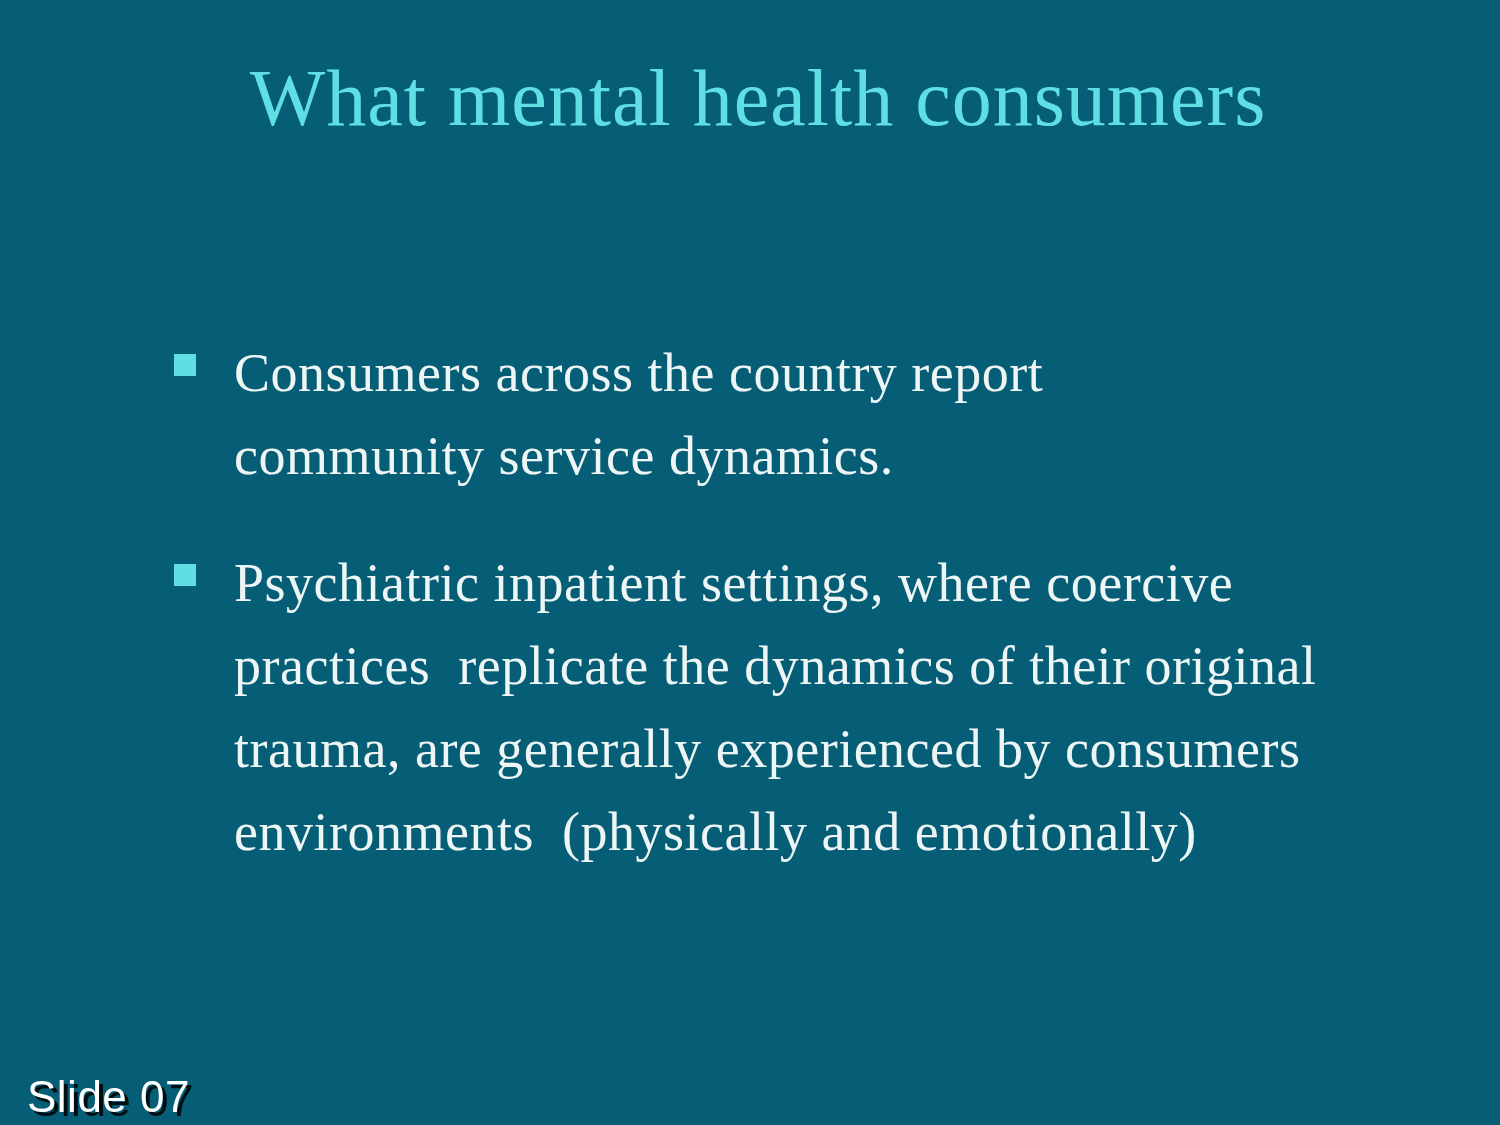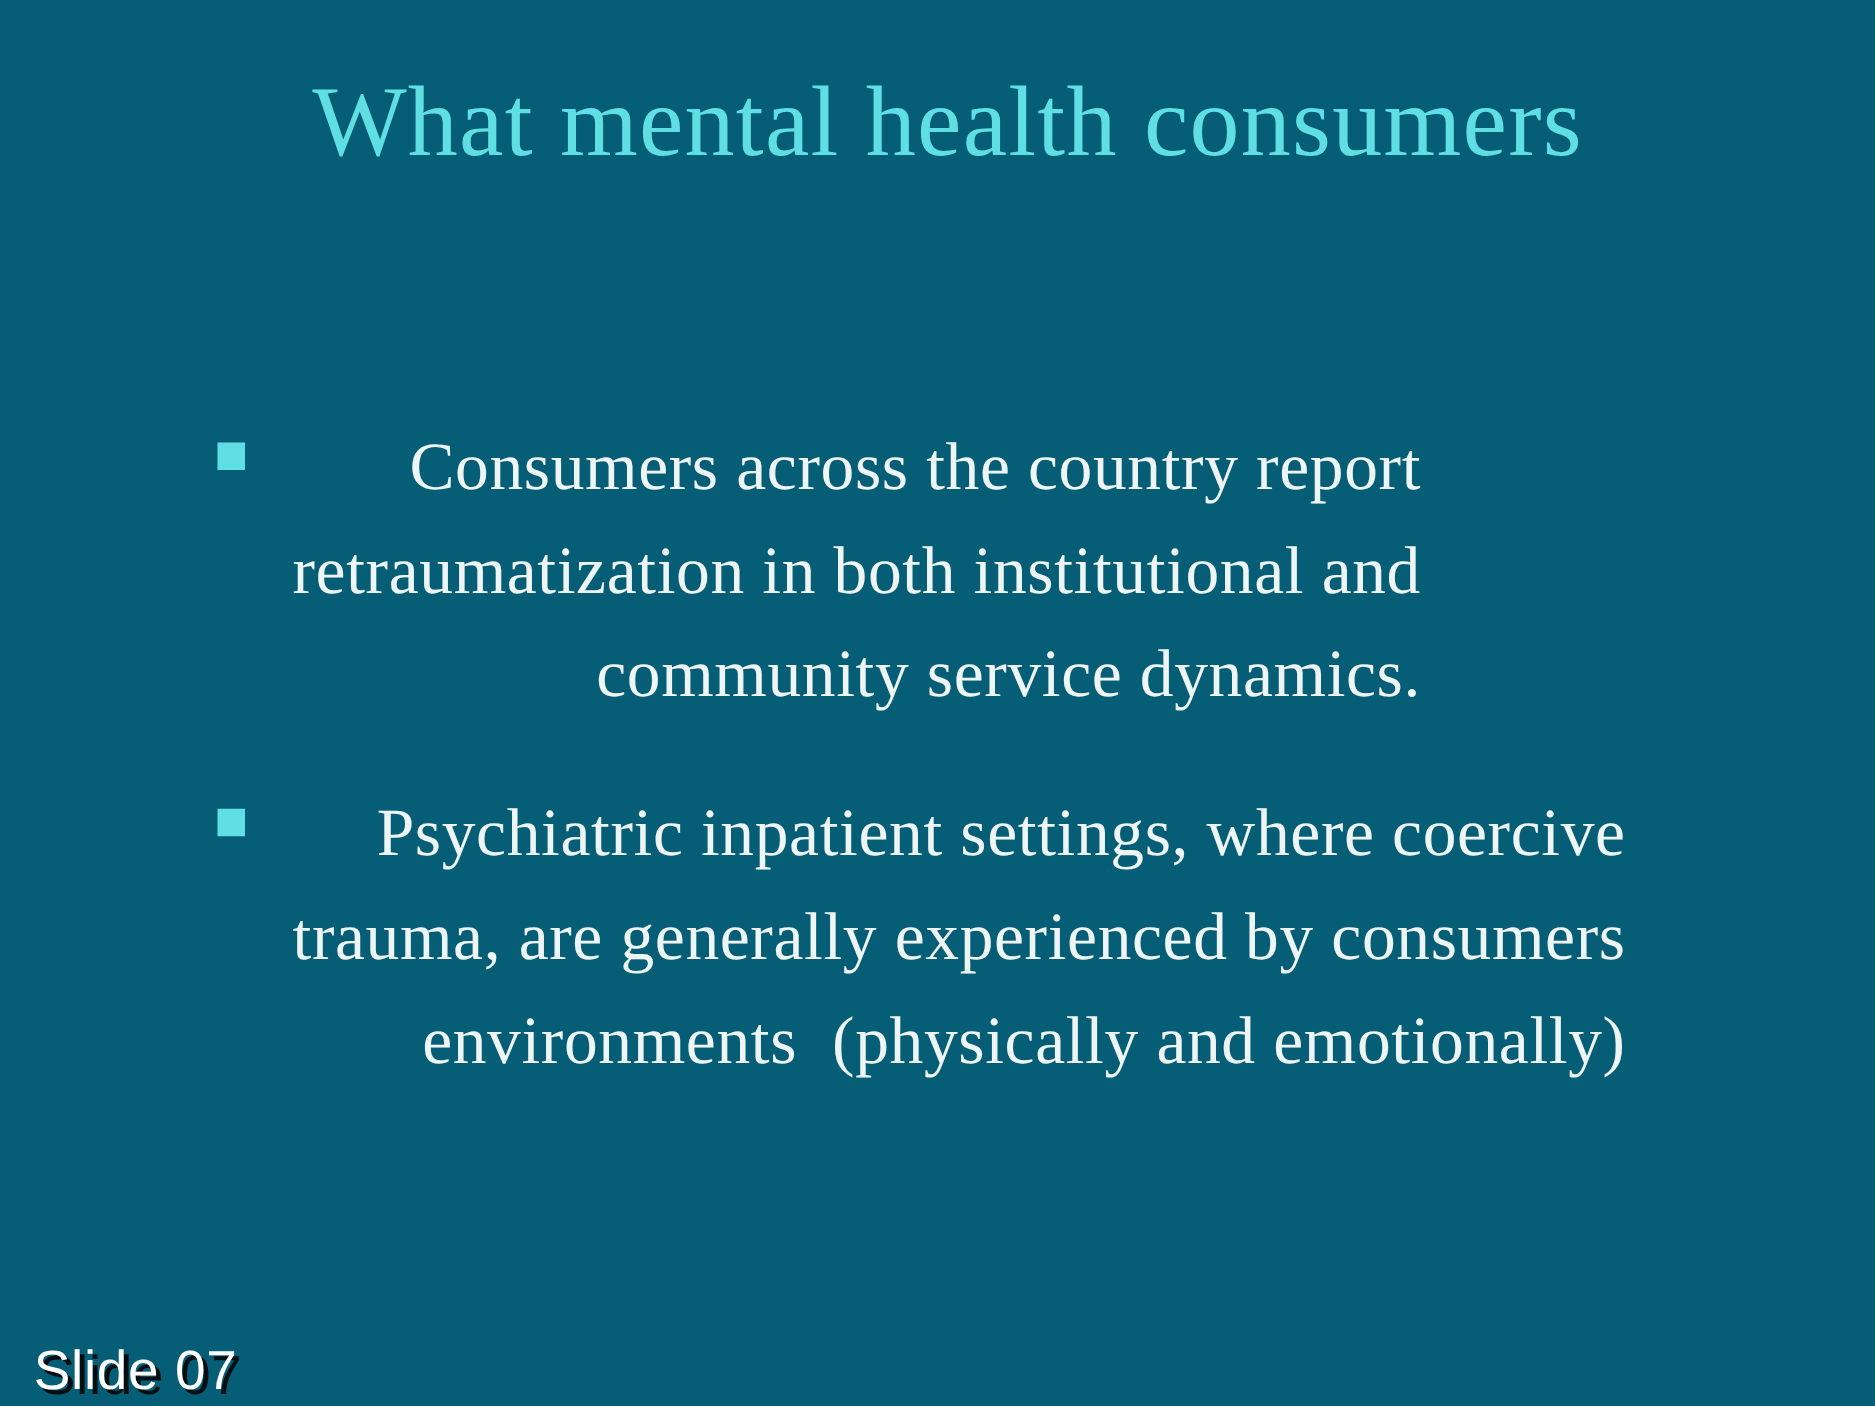--- a/index.html
+++ b/index.html
@@ -40,21 +40,20 @@
   .bullets {
     position: absolute;
     top: 312px;
     left: 158px;
     right: 140px;
   }
   .bullet-item {
     display: flex;
     align-items: flex-start;
     margin-bottom: 28px;
-    text-align: right;
   }
   .bullet-marker {
     flex: none;
     width: 22px;
     height: 22px;
     margin-top: 26px;
     margin-right: 30px;
     background: var(--accent);
   }
   .bullet-text {
@@ -87,28 +86,28 @@
 
   <div class="title">
     <div class="title-line">What mental health consumers</div>
   </div>
 
   <div class="bullets" id="bullets">
       <div class="bullet-item">
         <span class="bullet-marker"></span>
         <div class="bullet-text">
           <div class="bullet-line">Consumers across the country report</div>
-          <div class="bullet-line">retraumatization in both institutional and</div>
           <div class="bullet-line">community service dynamics.</div>
         </div>
       </div>
       <div class="bullet-item">
         <span class="bullet-marker"></span>
         <div class="bullet-text">
           <div class="bullet-line">Psychiatric inpatient settings, where coercive</div>
+          <div class="bullet-line">practices  replicate the dynamics of their original</div>
           <div class="bullet-line">trauma, are generally experienced by consumers</div>
           <div class="bullet-line">environments  (physically and emotionally)</div>
         </div>
       </div>
     </div>
 
   <div class="footer">Slide 07</div>
 
 </div>
 

